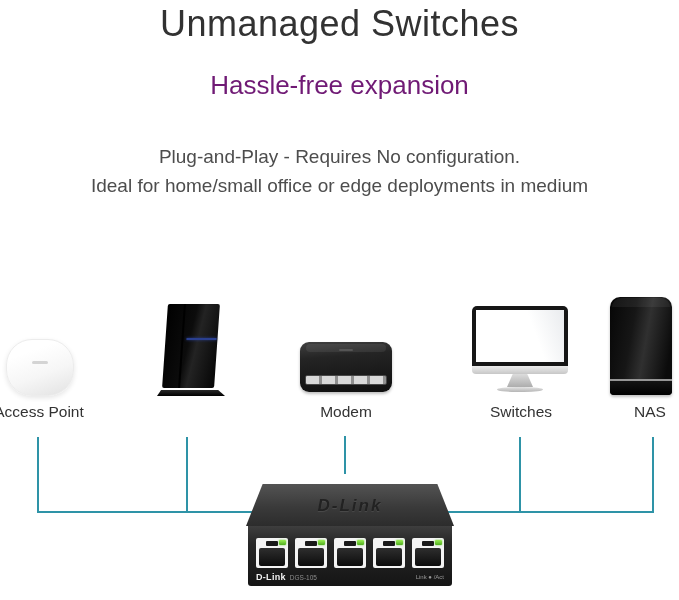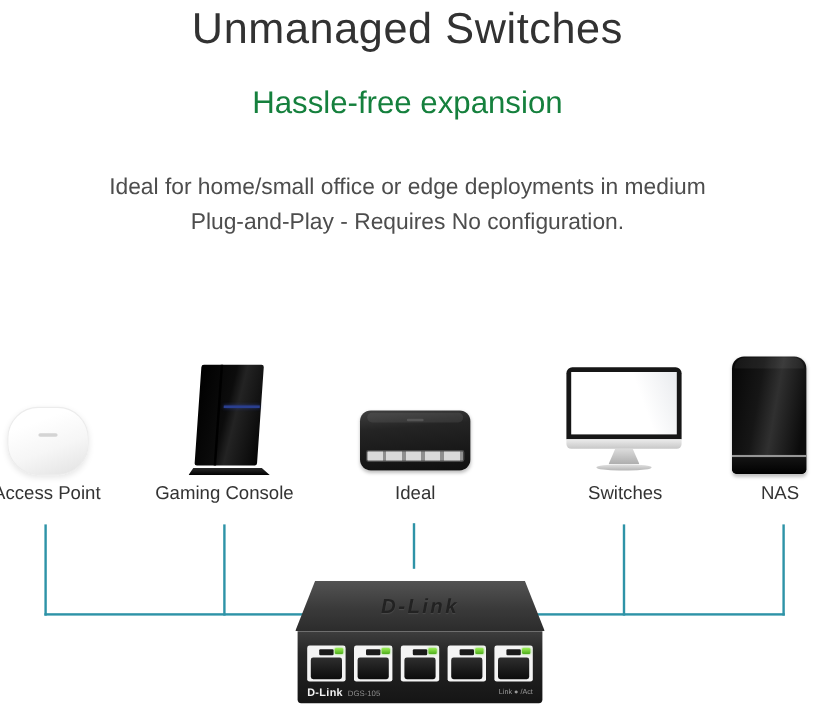--- a/index.html
+++ b/index.html
@@ -8,21 +8,21 @@
     background:#ffffff;overflow:hidden;
     font-family:"Liberation Sans",sans-serif;
   }
   
   .title{
     position:absolute;top:3px;left:0;width:679px;text-align:center;
     font-size:36px;font-weight:300;letter-spacing:.5px;color:#323232;
   }
   .subtitle{
     position:absolute;top:70px;left:0;width:679px;text-align:center;
-    font-size:26px;font-weight:300;color:#15803d;
+    font-size:26px;font-weight:300;color:#701a75;
   }
   .desc{
     position:absolute;top:142px;left:0;width:679px;text-align:center;
     font-size:19px;line-height:29px;color:#4d4d4d;font-weight:300;
   }
   
   .dev-label{
     position:absolute;top:403px;transform:translateX(-50%);
     font-size:15.5px;color:#333;white-space:nowrap;
   }
@@ -172,22 +172,22 @@
   .front-status{font-size:6px;color:#9a9a9a;white-space:nowrap;}
 </style>
 </head>
 <body>
 
 <div class="stage">
 
   <div class="title">Unmanaged Switches</div>
   <div class="subtitle">Hassle-free expansion</div>
   <div class="desc">
+    <div>Plug-and-Play - Requires No configuration.</div>
     <div>Ideal for home/small office or edge deployments in medium</div>
-    <div>Plug-and-Play - Requires No configuration.</div>
   </div>
 
   <div class="hline" style="left:37px;top:511px;width:617px;"></div>
   <div class="vline" style="left:37px;top:437px;height:76px;"></div>
   <div class="vline" style="left:186px;top:437px;height:76px;"></div>
   <div class="vline" style="left:344px;top:436px;height:38px;"></div>
   <div class="vline" style="left:519px;top:437px;height:76px;"></div>
   <div class="vline" style="left:652px;top:437px;height:76px;"></div>
 
   <div class="ap">
@@ -216,22 +216,21 @@
     <div class="stand"></div>
     <div class="base"></div>
   </div>
 
   <div class="nas">
     <div class="top-sheen"></div>
     <div class="base"></div>
   </div>
 
   <div class="dev-label" style="left:39px">Access Point</div>
-  <div class="dev-label" style="left:187px">Gaming Console</div>
-  <div class="dev-label" style="left:346px">Ideal</div>
+  <div class="dev-label" style="left:346px">Modem</div>
   <div class="dev-label" style="left:521px">Switches</div>
   <div class="dev-label" style="left:650px">NAS</div>
 
   <div class="switch">
     <div class="top-face">
       <div class="top-brand">D-Link</div>
     </div>
     <div class="front-face">
       <div class="ports">
         <div class="port">

